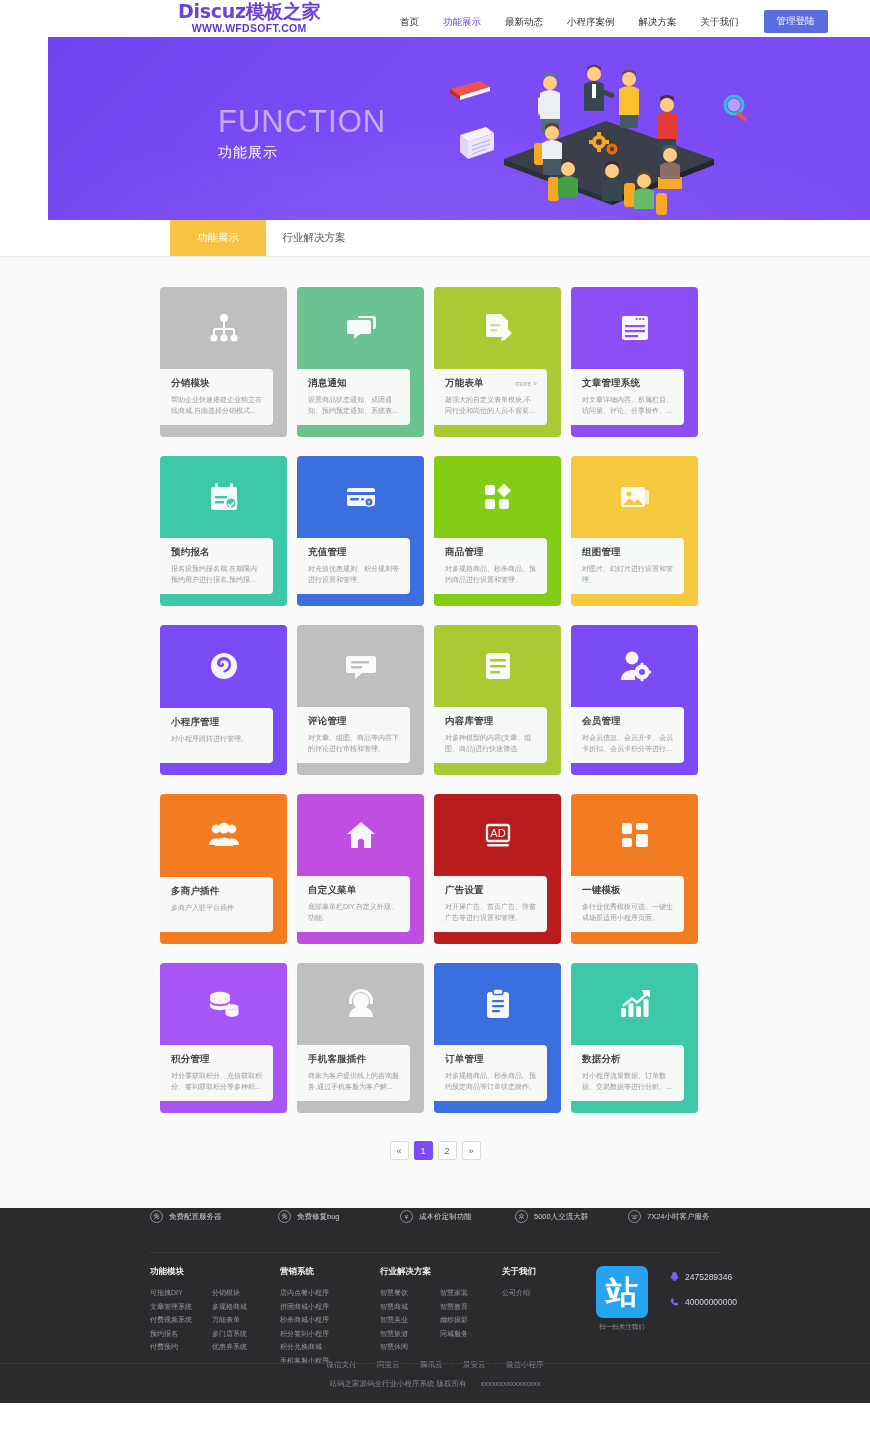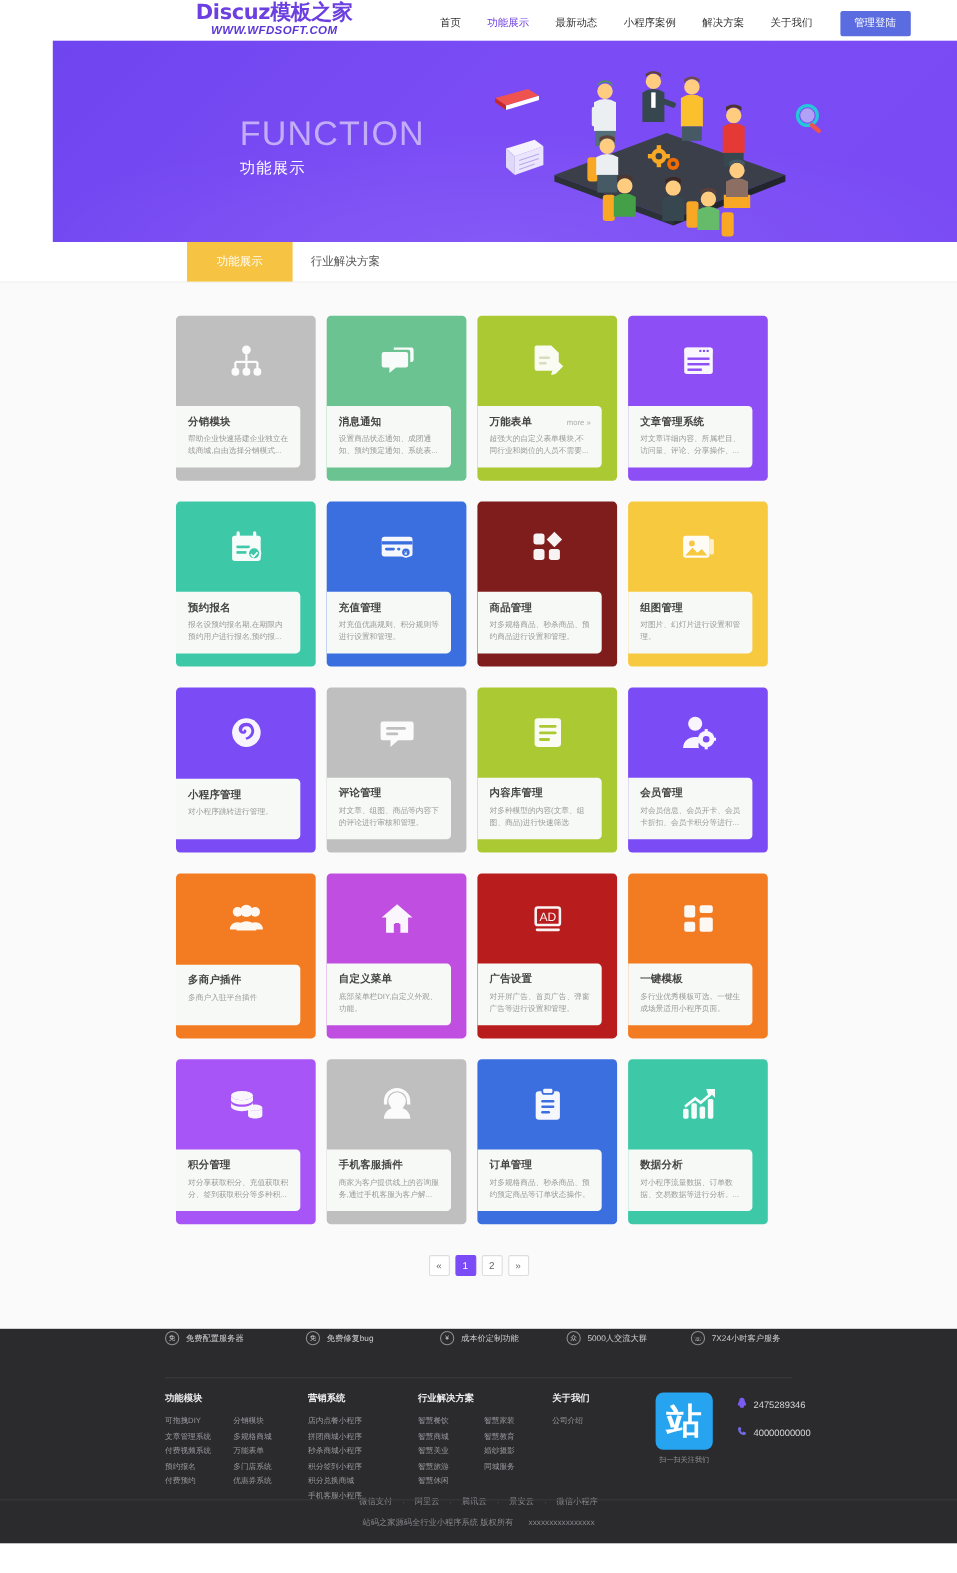--- a/index.html
+++ b/index.html
@@ -17,21 +17,21 @@
     position: relative;
   }
   .logo-wrap { position: absolute; left: 178px; top: 1px; text-align: center; }
   .logo-main {
     font-family: "DejaVu Sans", sans-serif;
     font-size: 19px; font-weight: bold; color: #6c3fe0;
     letter-spacing: -0.3px; line-height: 21px;
   }
   .logo-sub {
     font-size: 10.5px; font-weight: bold; color: #5b37d6;
-    letter-spacing: 0.3px; line-height: 13px; font-style: italic;
+    letter-spacing: 0.3px; line-height: 13px;
   }
   .nav { position: absolute; left: 388px; top: 10px; display: flex; align-items: center; gap: 0; }
   .nav-item {
     font-size: 9.5px; color: #333; padding: 0 12px; cursor: pointer;
     line-height: 18px; white-space: nowrap;
   }
   .nav-item.active { color: #6c3fe0; }
   .nav-btn {
     margin-left: 13px; background: #5b6ce0; color: #fff;
     font-size: 9.5px; padding: 5px 13px; border-radius: 2px;
@@ -405,21 +405,21 @@
             <text x="24" y="23.4" font-size="5" text-anchor="middle" fill="#fff">¥</text>
           </svg>
         </div>
         <div class="card-panel">
           <div class="card-title-row">
             <div class="card-title">充值管理</div>
           </div>
           <div class="card-desc">对充值优惠规则、积分规则等进行设置和管理。</div>
         </div>
       </div>
-      <div class="card" style="background: #7f1d1d;">
+      <div class="card" style="background: #84cc16;">
         <div class="card-icon">
           <svg viewBox="0 0 32 32">
             <rect x="3" y="4" width="10" height="10" rx="2.5"></rect>
             <rect x="3" y="18" width="10" height="10" rx="2.5"></rect>
             <rect x="17" y="18" width="10" height="10" rx="2.5"></rect>
             <path d="M22 1.5l7 7-7 7-7-7z" transform="translate(0,1)"></path>
           </svg>
         </div>
         <div class="card-panel">
           <div class="card-title-row">

